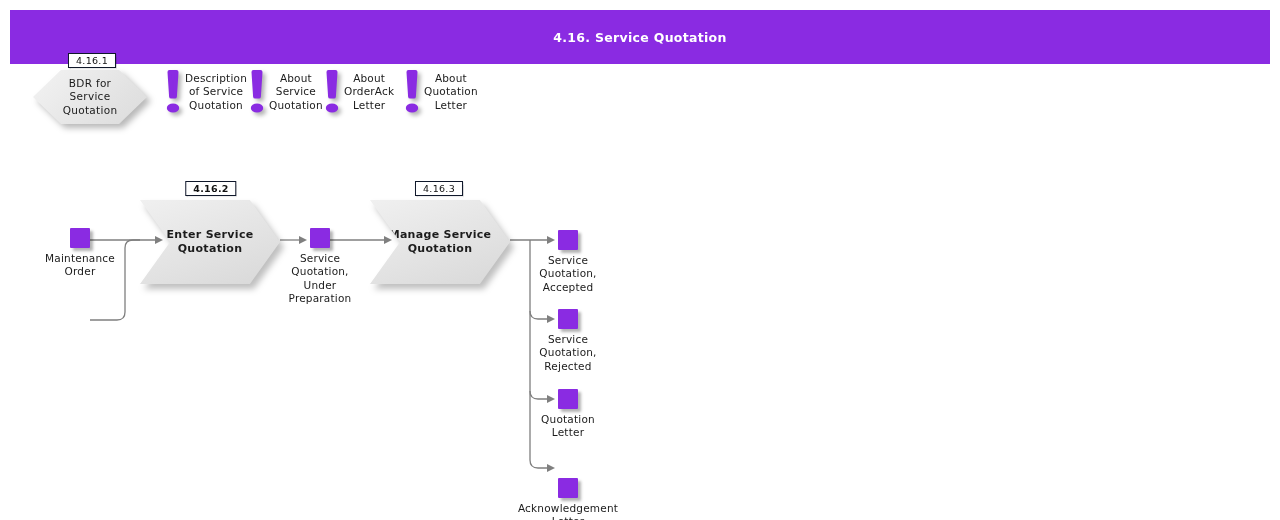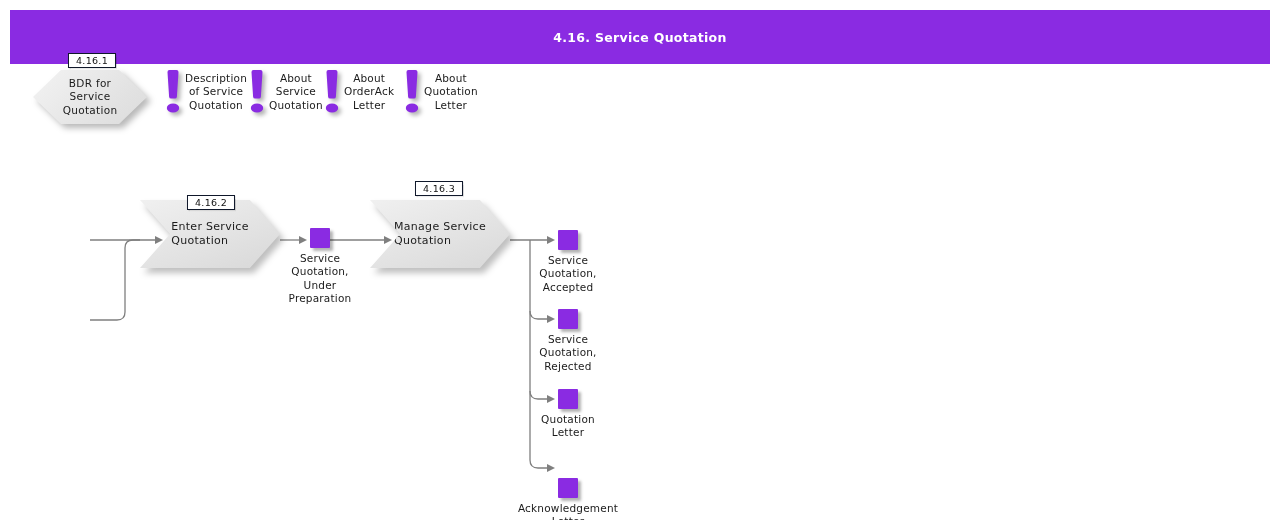--- a/index.html
+++ b/index.html
@@ -29,25 +29,25 @@
   .hex{
     width:114px;height:54px;
     background:linear-gradient(135deg,#f3f3f3 0%,#e2e2e2 70%,#dcdcdc 100%);
     clip-path:polygon(0 50%,24.5% 0,75.5% 0,100% 50%,75.5% 100%,24.5% 100%);
     display:flex;align-items:center;justify-content:center;text-align:center;
     font-size:10.5px;line-height:1.25;letter-spacing:.3px;white-space:pre-line;
   }
   
   .chev-wrap{position:absolute;z-index:2;filter:drop-shadow(4px 5px 3px rgba(0,0,0,.25));}
   .chev{
-    width:140px;height:68px;
+    width:140px;height:84px;
     background:linear-gradient(160deg,#f0f0f0 0%,#e2e2e2 60%,#d8d8d8 100%);
     clip-path:polygon(0 0,78.5% 0,100% 50%,78.5% 100%,0 100%,21.5% 50%);
-    display:flex;align-items:center;justify-content:center;
-    font-size:11px;line-height:1.25;letter-spacing:.3px;white-space:pre-line;
+    display:flex;align-items:center;justify-content:center;text-align:center;
+    font-size:11px;line-height:1.25;letter-spacing:.3px;white-space:pre-line;font-weight:bold;
   }
   
   .note{position:absolute;width:110px;z-index:2;display:flex;align-items:center;}
   .note svg{filter:drop-shadow(3px 3px 2px rgba(0,0,0,.3));}
   .note-label{margin-top:2px;text-align:center;font-size:10.5px;line-height:1.28;letter-spacing:.2px;white-space:pre-line;}
   
   .art{position:absolute;width:130px;z-index:2;display:flex;flex-direction:column;align-items:center;}
   .sq{
     width:20px;height:20px;background:#8a2be2;border-radius:1px;
     box-shadow:3px 3px 3px rgba(0,0,0,.3);
@@ -118,22 +118,27 @@
   <div class="note" style="left:400px;top:68px;">
     <svg width="24" height="46" viewBox="0 0 24 46">
       <path d="M8.5 4 L15.5 4 L13.9 28.5 L10.1 28.5 Z" fill="#8a2be2" stroke="#8a2be2" stroke-width="4" stroke-linejoin="round"></path>
       <ellipse cx="12" cy="40" rx="6.2" ry="4.6" fill="#8a2be2"></ellipse>
     </svg>
     <div class="note-label">About
 Quotation
 Letter</div>
   </div>
 
+  <div class="art" style="left:15px;top:228px;">
+    <div class="sq"></div>
+    <div class="art-label">Maintenance
+Order</div>
+  </div>
 
-  <div class="tag" style="left:211px;top:195px;">4.16.2</div>
+  <div class="tag" style="left:211px;top:181px;font-weight:bold;">4.16.2</div>
   <div class="chev-wrap" style="left:140px;top:200px;">
     <div class="chev">Enter Service
 Quotation</div>
   </div>
 
   <div class="art" style="left:255px;top:228px;">
     <div class="sq"></div>
     <div class="art-label">Service
 Quotation,
 Under

